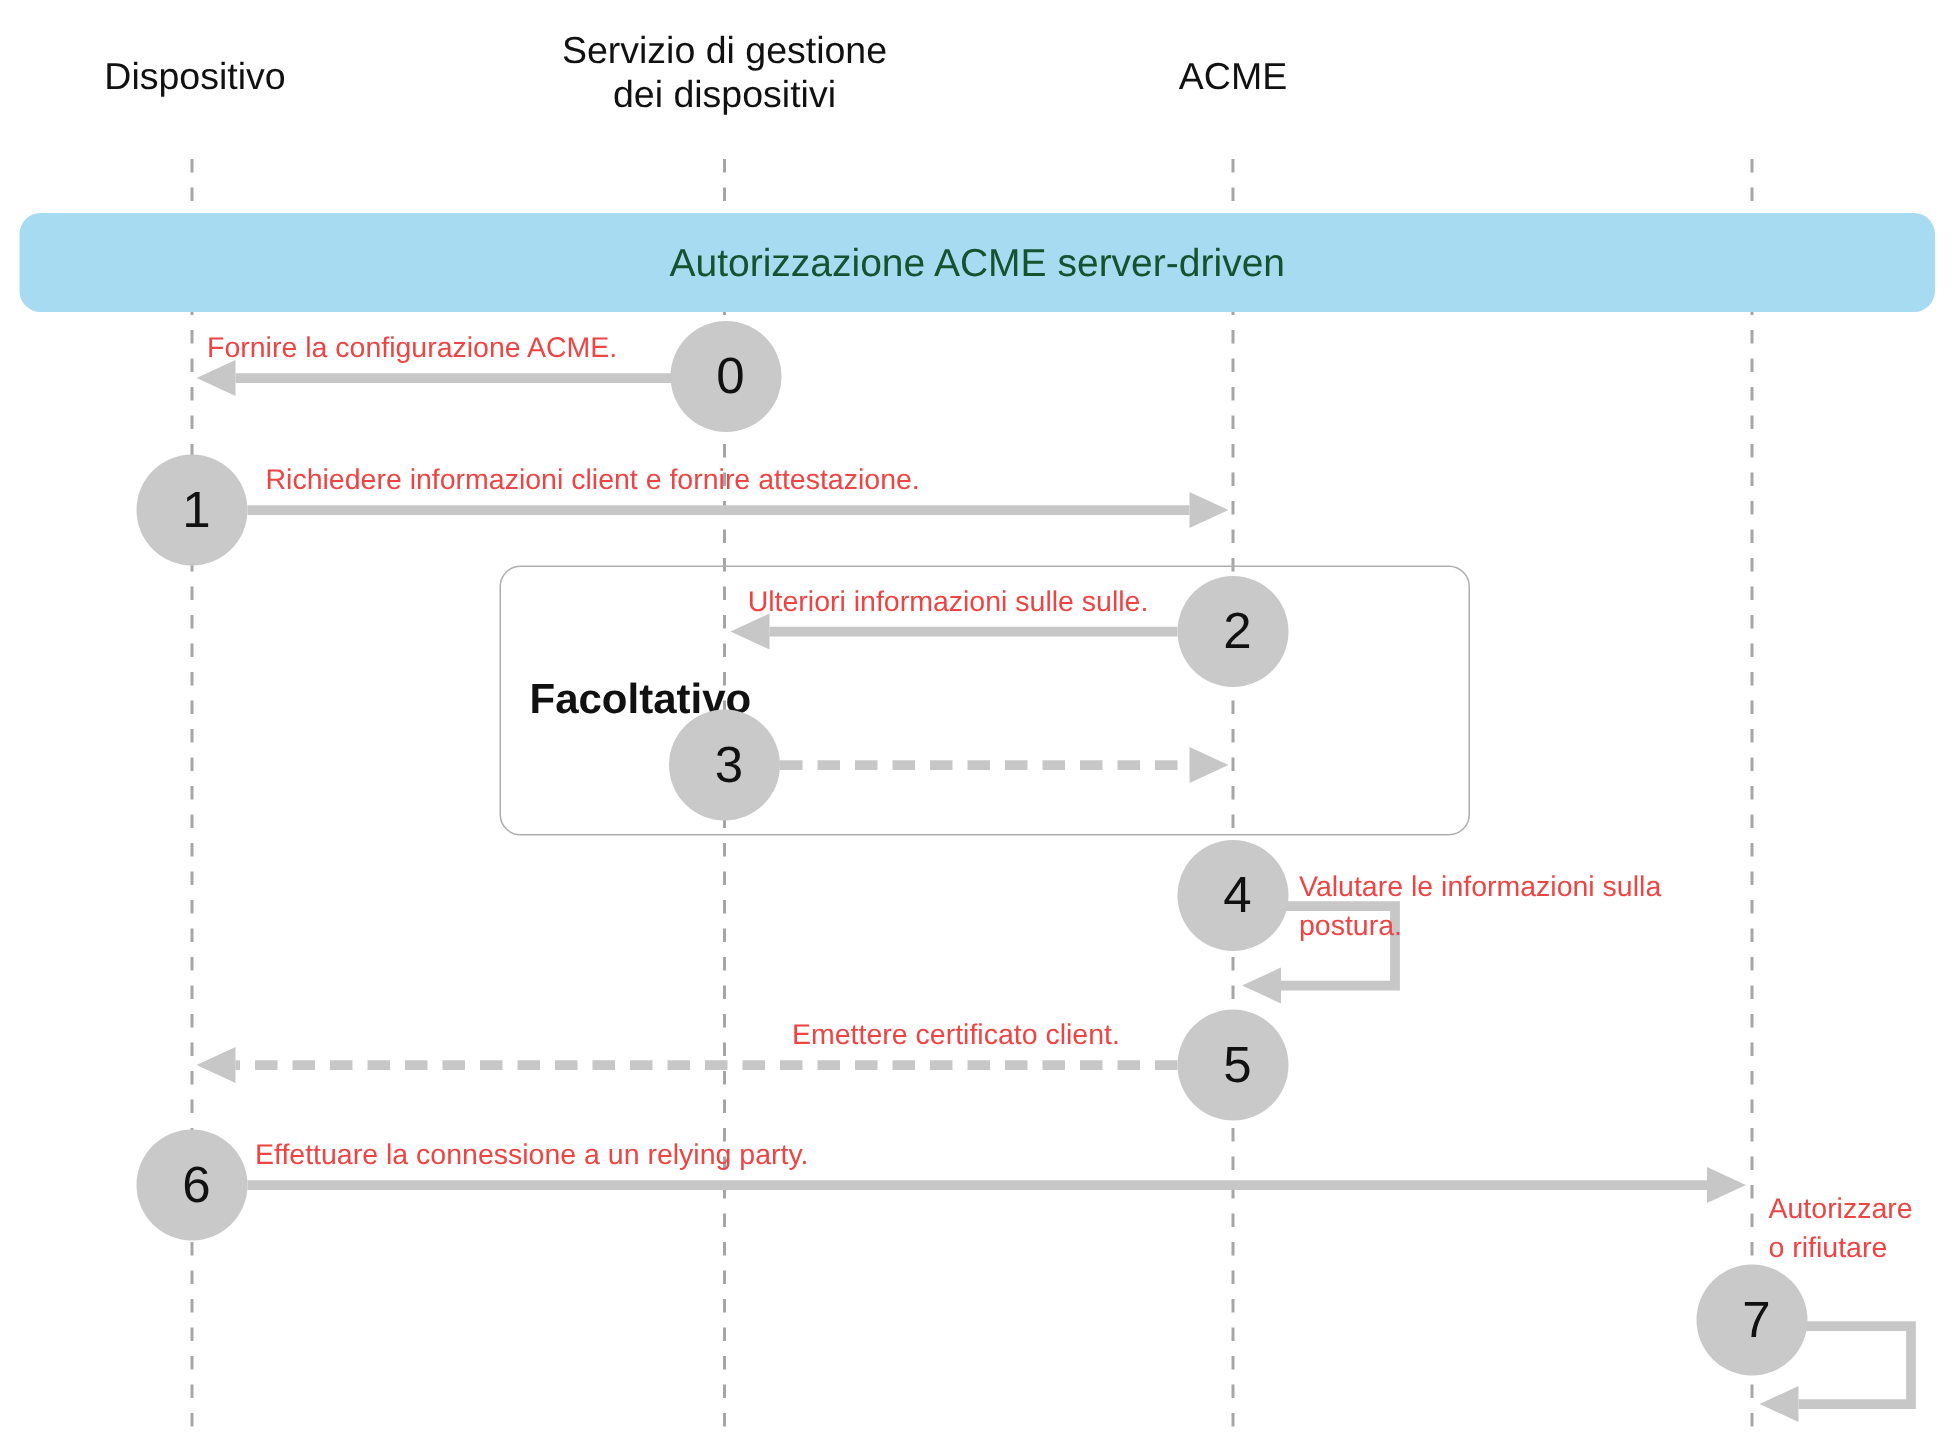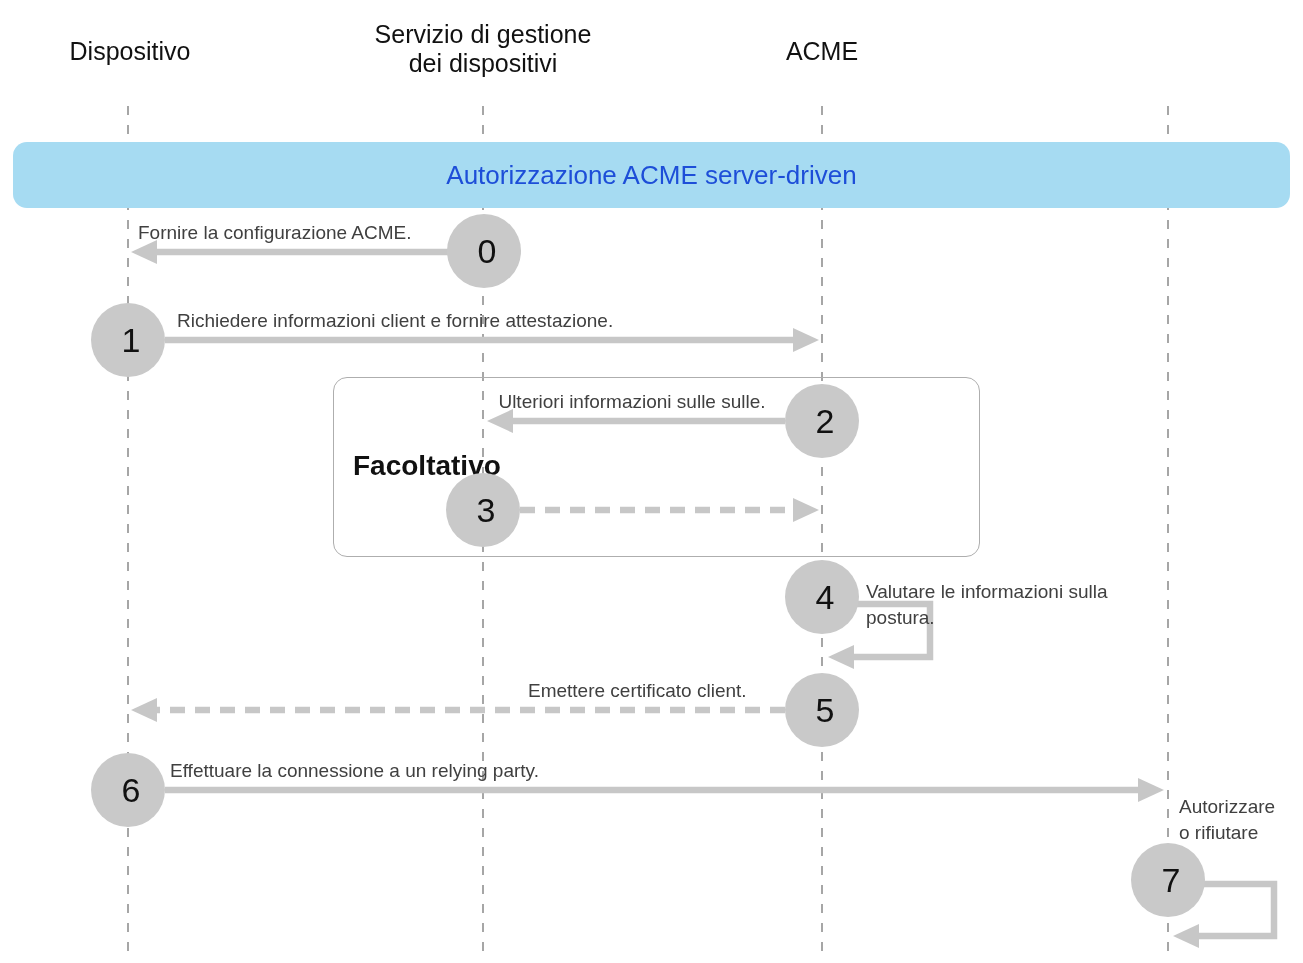--- a/index.html
+++ b/index.html
@@ -23,41 +23,41 @@
     color: #111111;
   }
   .banner {
     position: absolute;
     left: 13px; top: 142px;
     width: 1277px; height: 66px;
     background: #A6DBF2;
     border-radius: 14px;
     display: flex; align-items: center; justify-content: center;
   }
-  .banner-label { font-size: 26px; color: #1d4ed8; }
+  .banner-label { font-size: 26px; color: #14532d; }
   .optional-box {
     position: absolute;
     left: 333px; top: 377px;
     width: 645px; height: 178px;
     border: 1.5px solid #AEAEAE;
     border-radius: 14px;
     background: transparent;
   }
   .optional-label {
     position: absolute;
     left: 353px; top: 450px;
     font-size: 28px;
     font-weight: 600;
   }
   .msg {
     position: absolute;
     font-size: 19px;
     line-height: 24px;
     white-space: nowrap;
-    color: #404040;
+    color: #ef4444;
   }
   .msg.wrap { white-space: normal; line-height: 26px; }
   .msg.pre { white-space: pre-line; line-height: 26px; }
   .msg.centered { transform: translateX(-50%); }
   .step-circle {
     position: absolute;
     width: 74px; height: 74px;
     border-radius: 50%;
     background: #C9C9C9;
     display: flex; align-items: center; justify-content: center;

